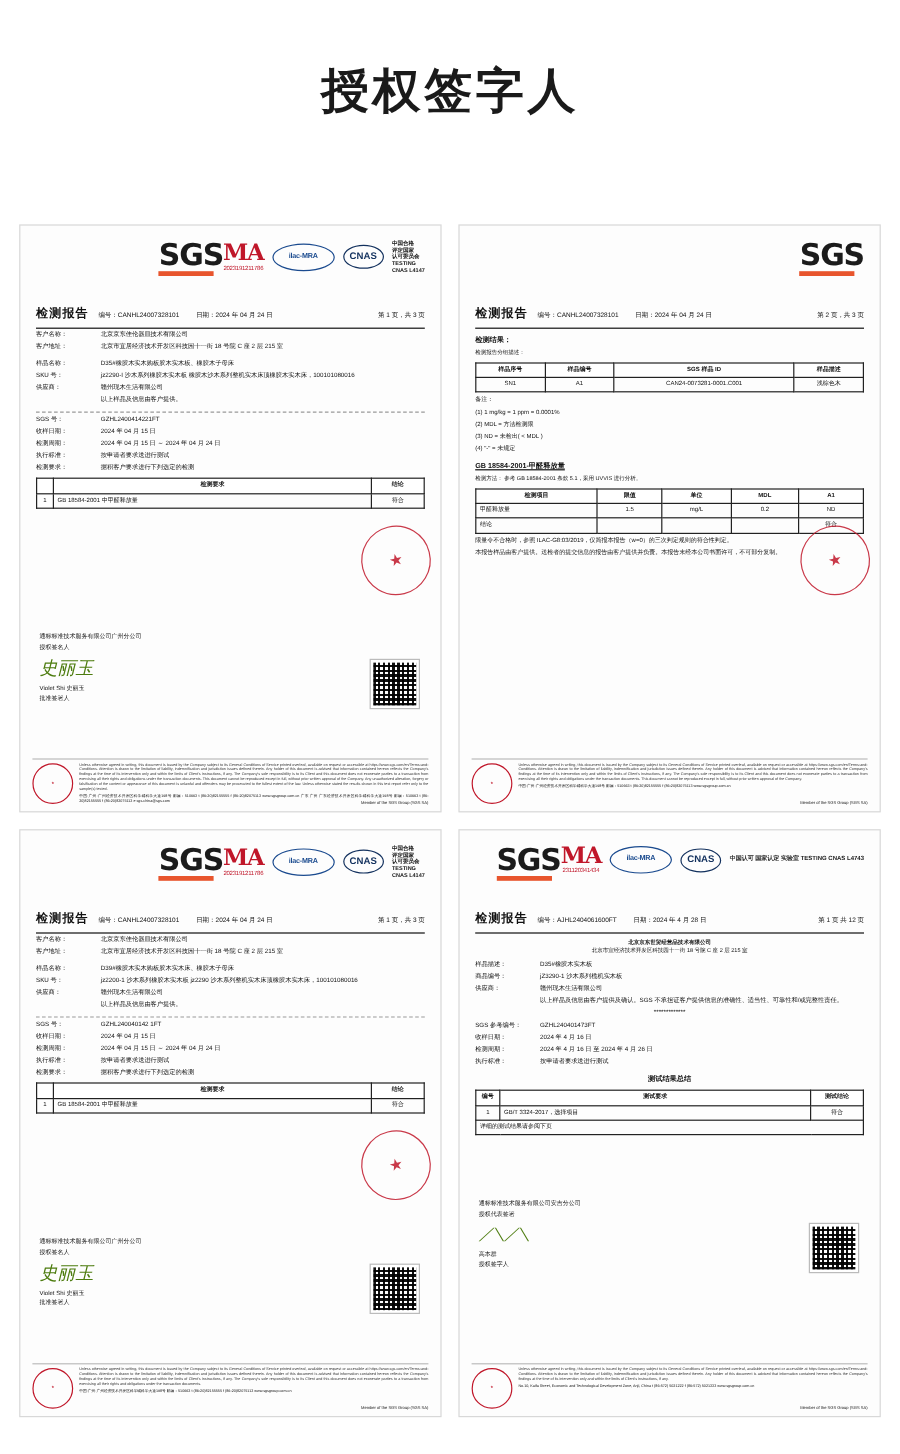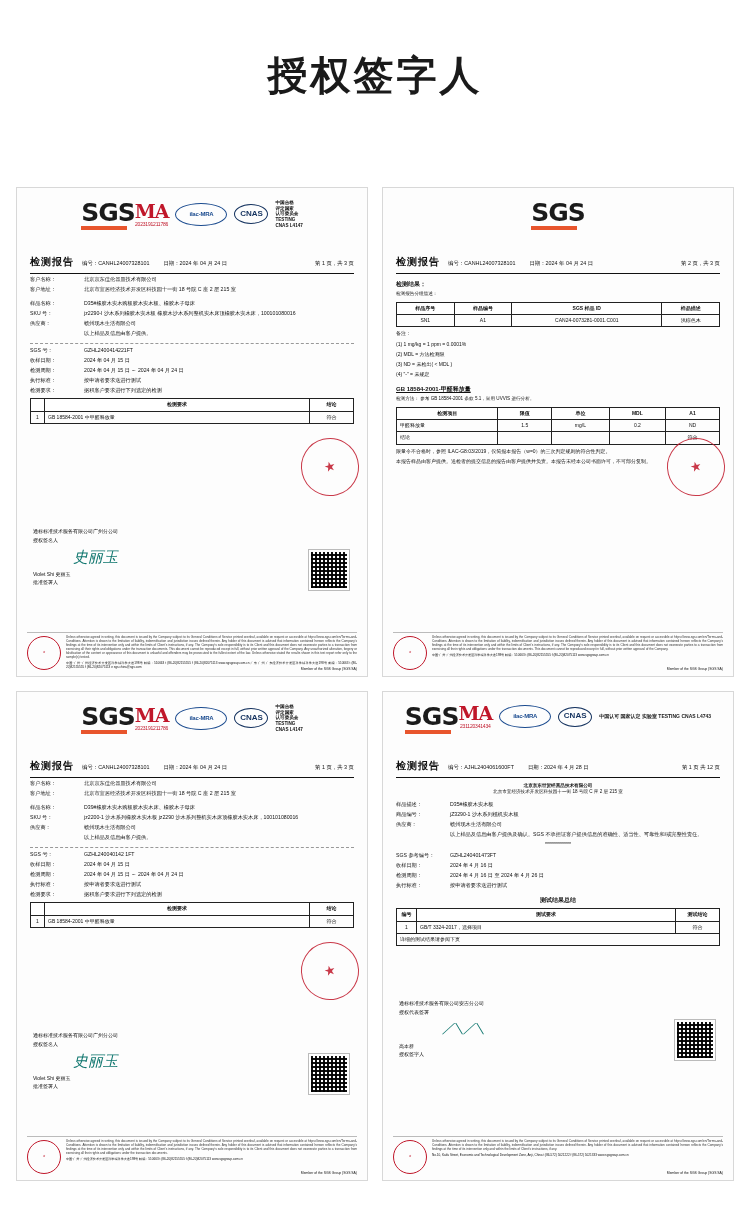--- a/index.html
+++ b/index.html
@@ -42,21 +42,21 @@
     overflow: hidden;
     padding: 12px 13px 8px 13px;
     font-size: 5.2px;
     color: #111;
     line-height: 1.45;
   }
   
   .logo-row {
     display: flex;
     align-items: flex-start;
-    justify-content: center;
+    justify-content: flex-end;
     height: 38px;
   }
   .sgs {
     font-family: "DejaVu Sans", sans-serif;
     font-weight: 700;
     font-size: 25px;
     letter-spacing: -1px;
     color: #1b1b1b;
     line-height: 1;
     position: relative;
@@ -172,23 +172,22 @@
   }
   .stamp .star { font-size: 13px; }
   .stamp.right { right: 8px; top: 250px; }
   
   .sign-block { position: absolute; left: 16px; bottom: 88px; font-size: 5px; }
   .sign-block .line { margin-bottom: 1.5px; }
   .sign-script {
     font-family: "DejaVu Serif", serif;
     font-style: italic;
     font-size: 15px;
-    color: #0f766e;
+    color: #4d7c0f;
     margin: 3px 0 2px;
-    text-align: right;
   }
   .qr {
     position: absolute;
     right: 18px; bottom: 86px;
     width: 40px; height: 40px;
     background:
       repeating-linear-gradient(90deg,#111 0 2px,#fff 2px 4px),
       repeating-linear-gradient(0deg,#111 0 2px,#fff 2px 4px);
     background-blend-mode: multiply;
     border: 2px solid #fff;

